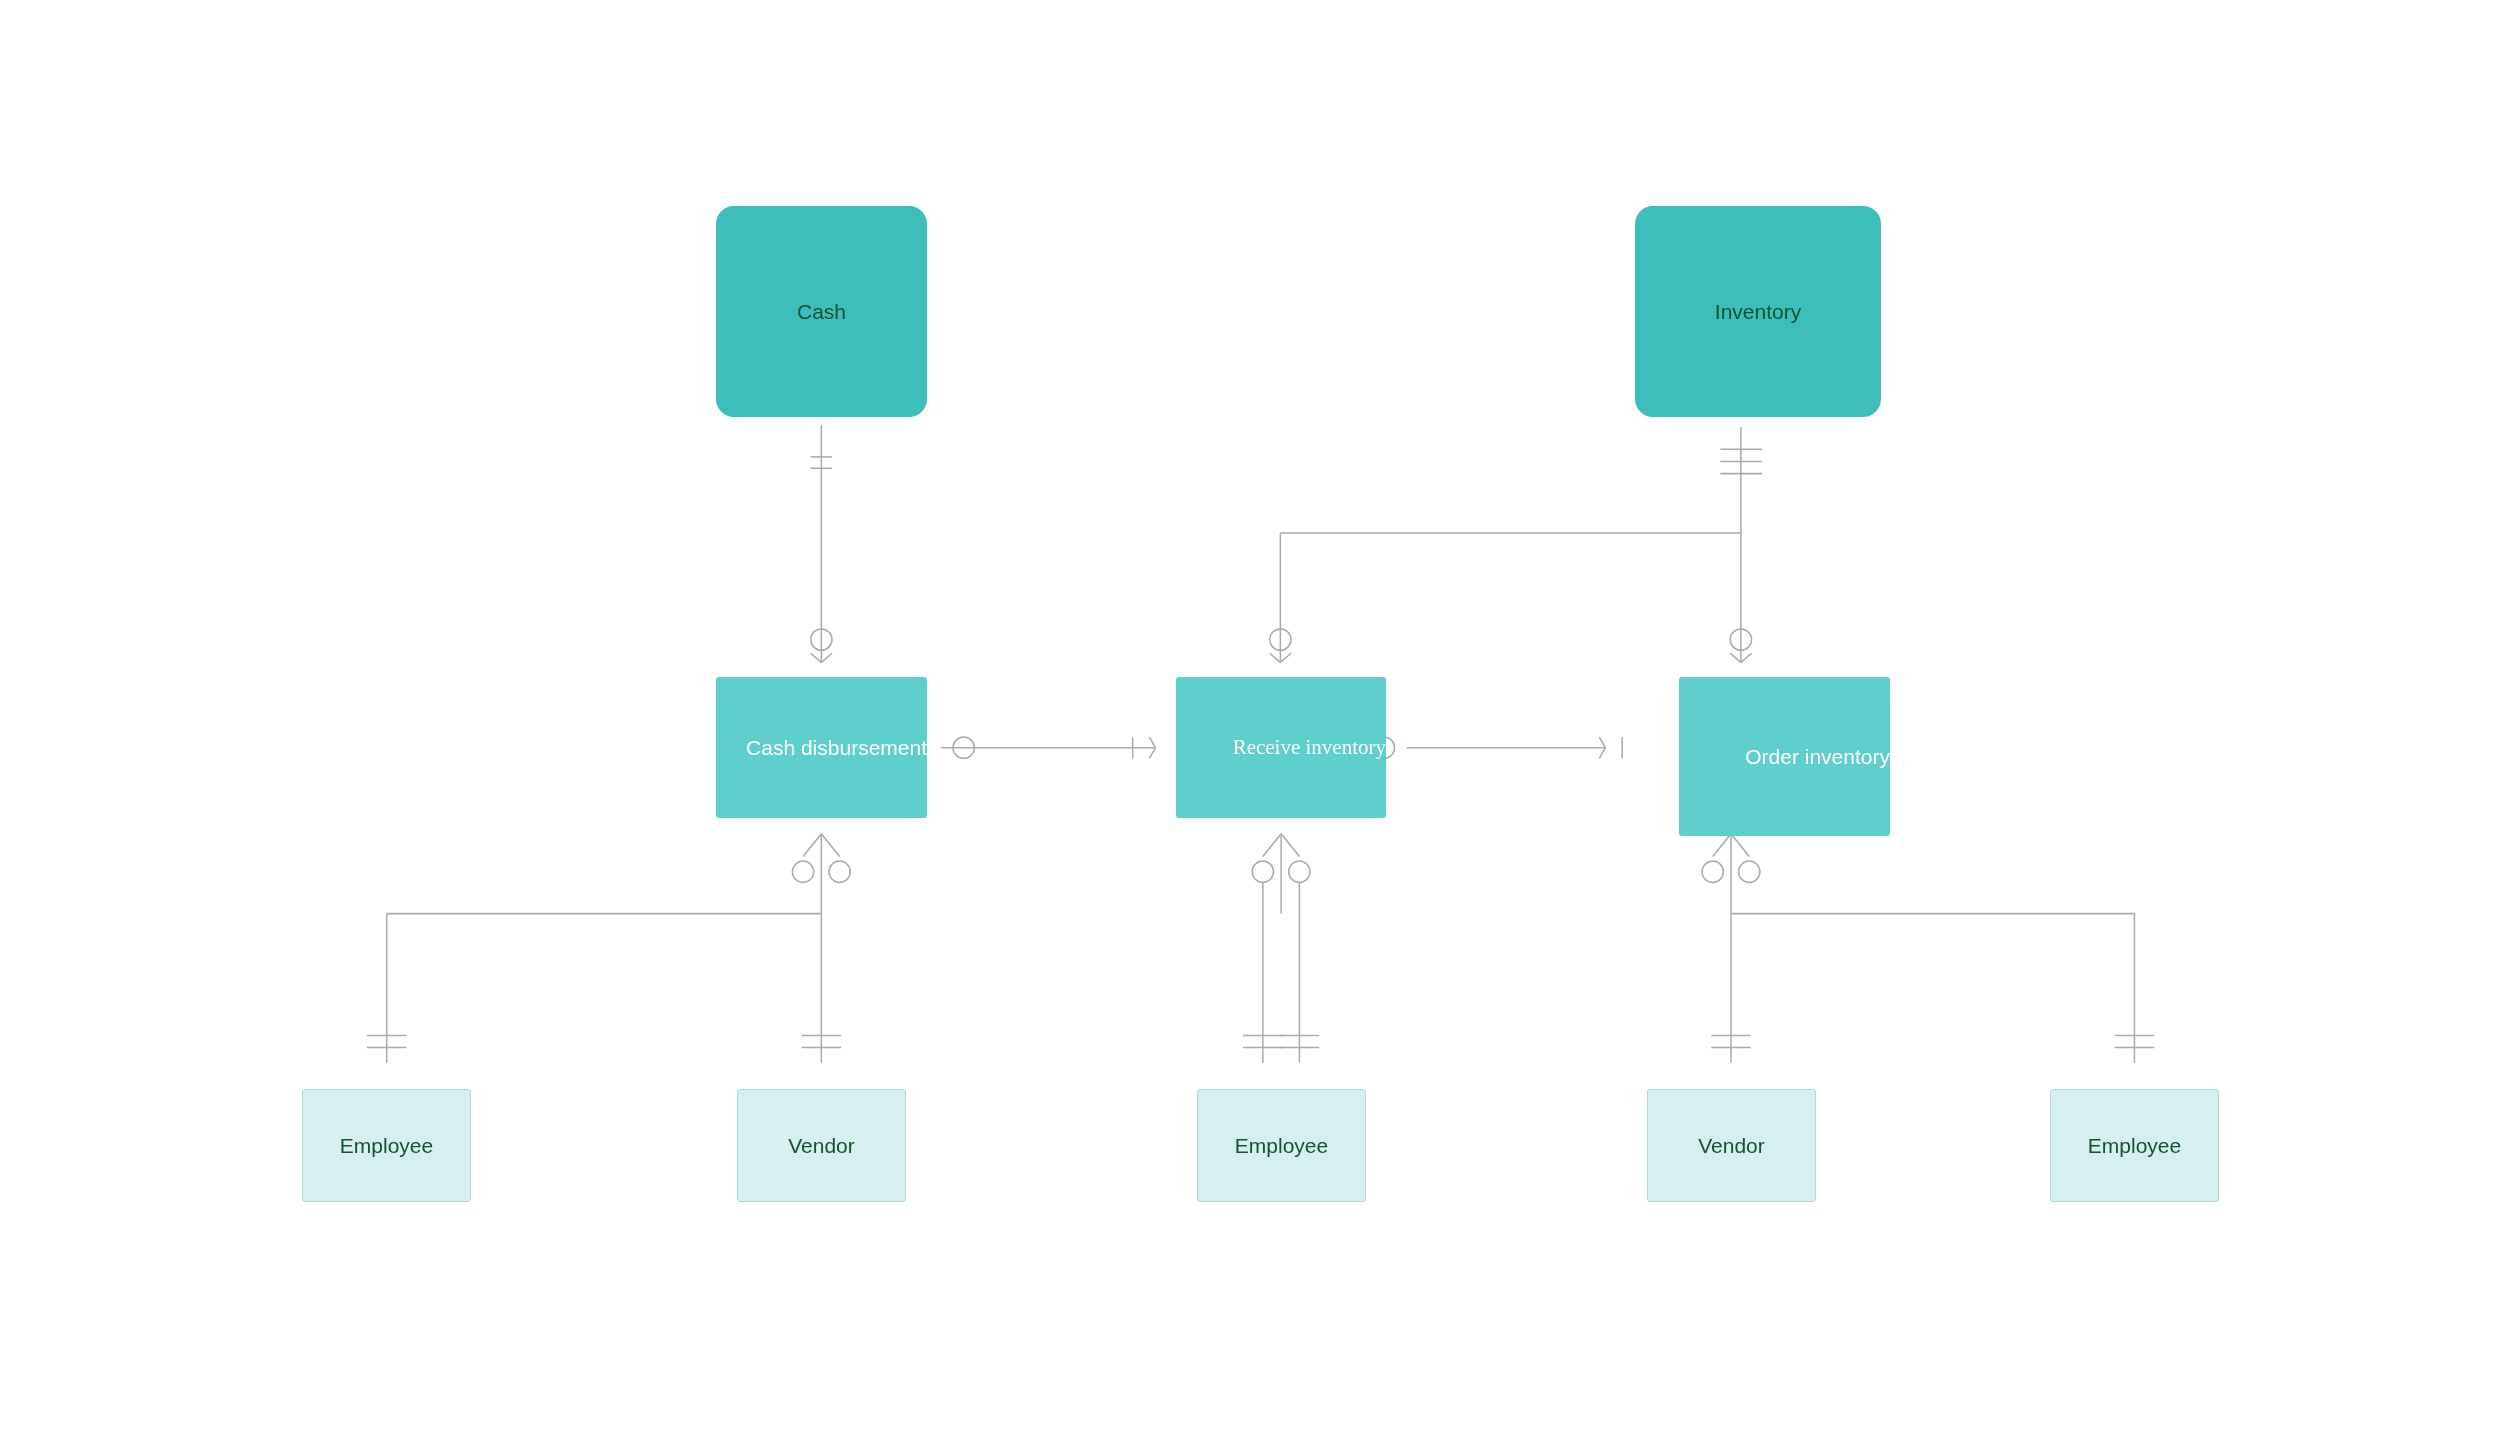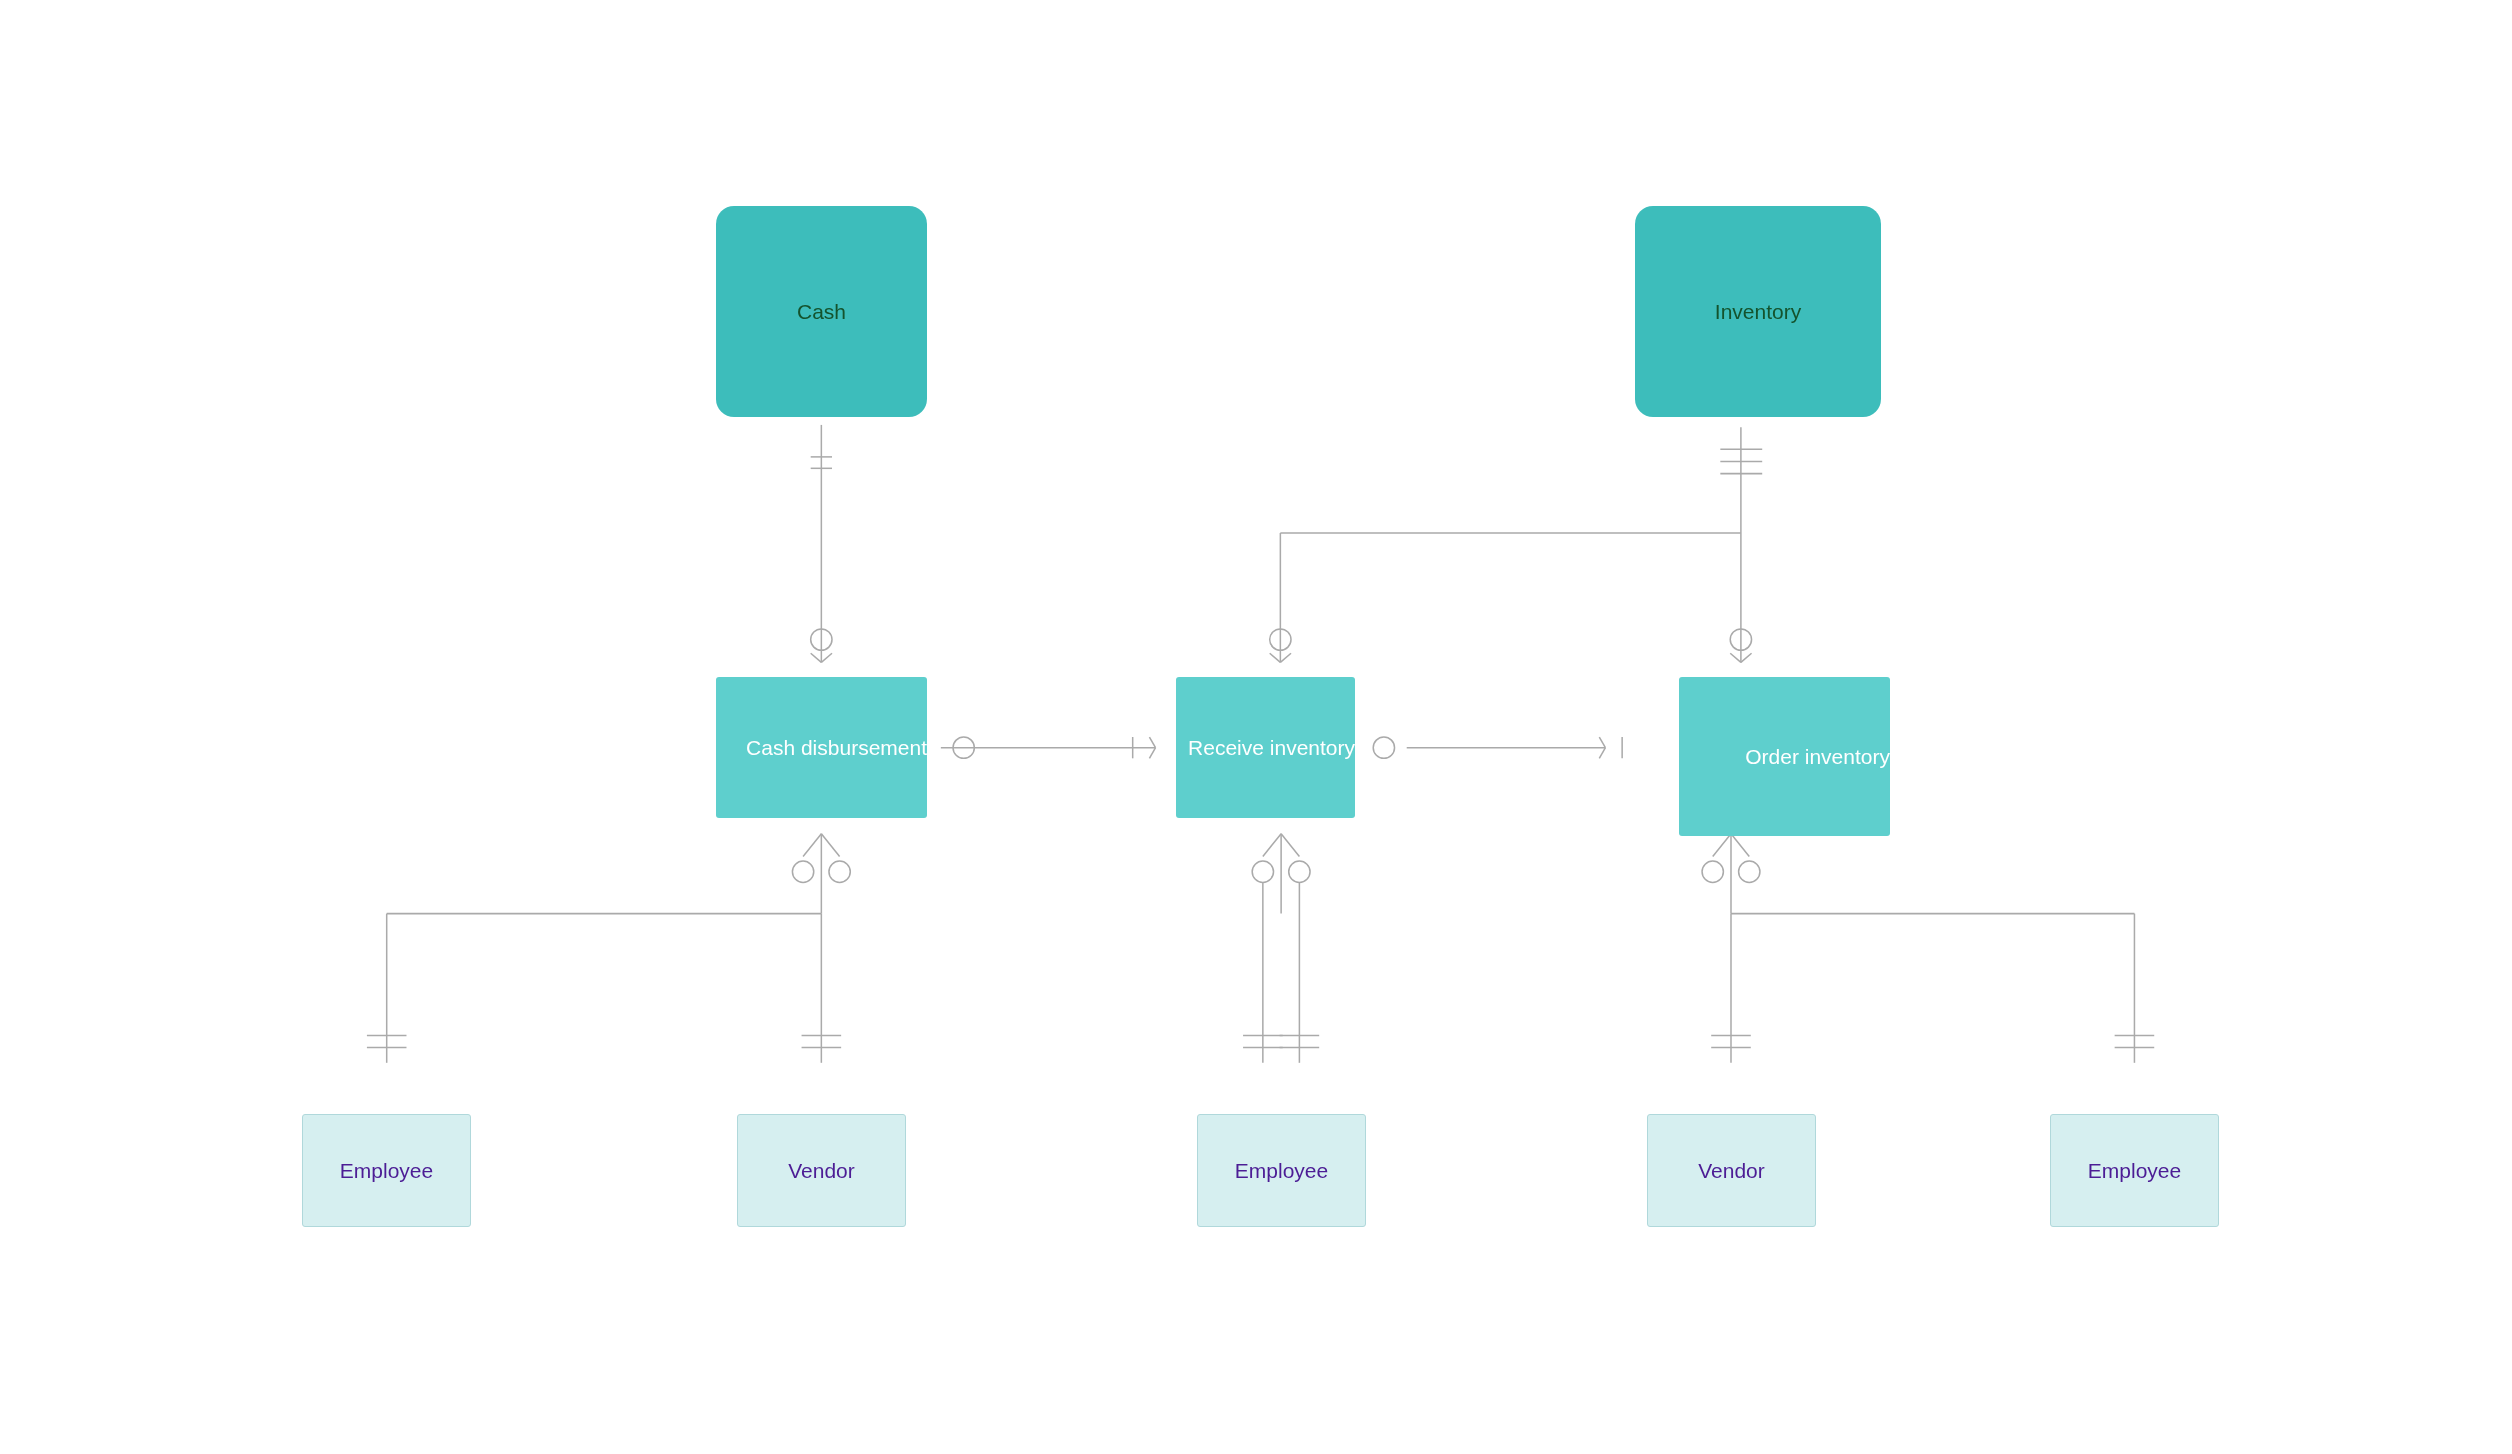--- a/index.html
+++ b/index.html
@@ -36,25 +36,24 @@
     }
     .node-secondary {
       background-color: #5ecfcd;
       color: #ffffff;
       width: 211px;
       height: 141px;
       justify-content: flex-end;
     }
     .node-entity {
       background-color: #d6eff0;
-      color: #4c1d95;
+      color: #14532d;
       width: 169px;
       height: 113px;
       border: 0.8px solid #b0d8db;
-      margin-top: 25px;
     }
     svg.connections {
       position: absolute;
       top: 0; left: 0;
       width: 2512px;
       height: 1455px;
       overflow: visible;
     }
     svg.connections line, svg.connections path {
       stroke: #aaa;
@@ -172,21 +171,21 @@
   </div>
 
   <div class="node node-primary" style="left:1635px; top:206px; width:246px; height:211px;">
     <span>Inventory</span>
   </div>
 
   <div class="node node-secondary" style="left:716px; top:677px; width:211px; height:141px;">
     <span>Cash disbursement</span>
   </div>
 
-  <div class="node node-secondary" style="left:1176px; top:677px; width:179px; height:141px;">
+  <div class="node node-secondary" style="left:1176px; top:677px; width:210px; height:141px;font-family:Liberation Serif, serif;">
     <span>Receive inventory</span>
   </div>
 
   <div class="node node-secondary" style="left:1679px; top:677px; width:211px; height:159px;">
     <span>Order inventory</span>
   </div>
 
   <div class="node node-entity" style="left:302px; top:1089px; width:169px; height:113px;">
     <span>Employee</span>
   </div>

